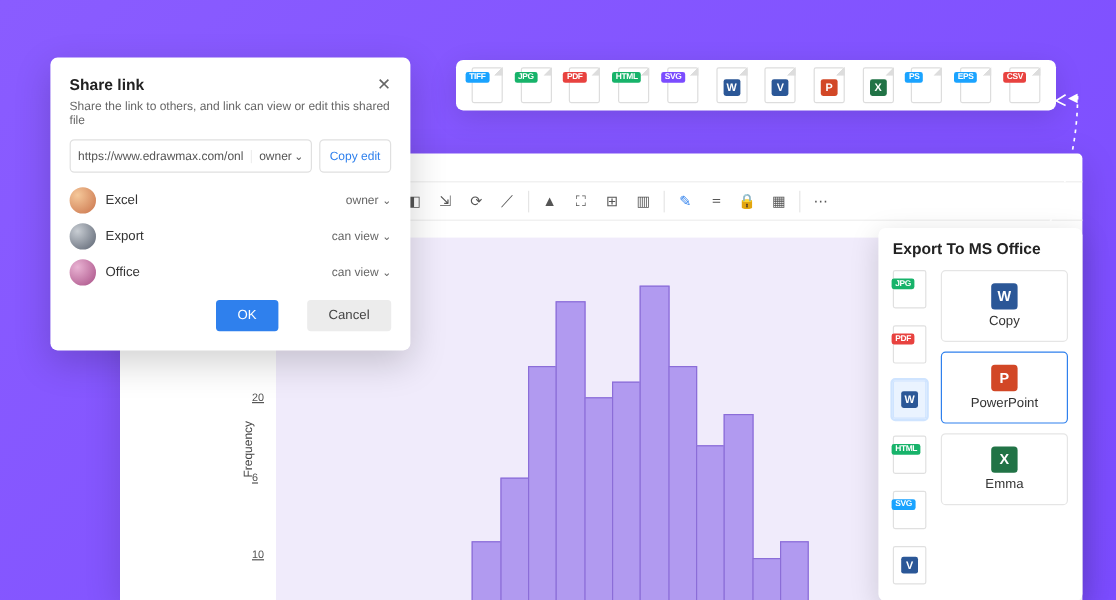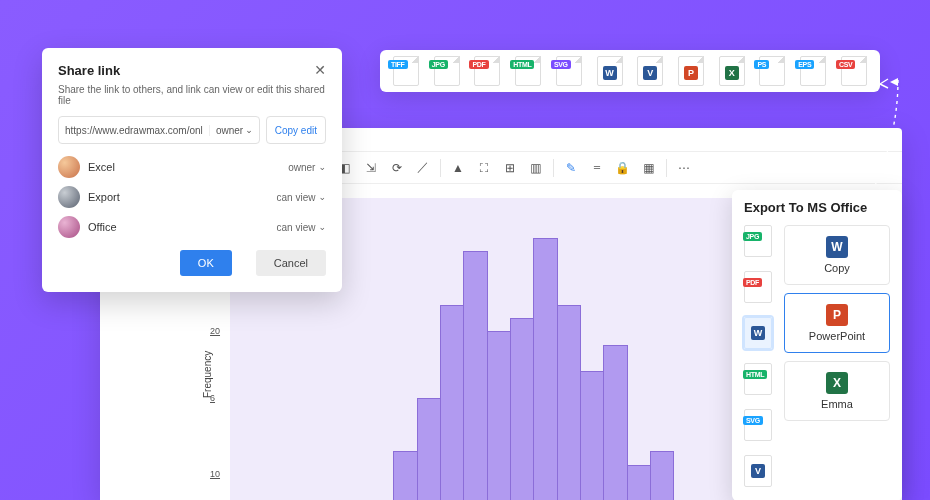--- a/index.html
+++ b/index.html
@@ -86,21 +86,21 @@
       <div class="tbtn" style="color: rgb(47, 128, 237);">✎</div>
       <div class="tbtn">＝</div>
       <div class="tbtn">🔒</div>
       <div class="tbtn">▦</div>
       <div class="tsep"></div>
       <div class="tbtn">⋯</div>
     </div>
   <div class="chart-area" id="chart">
     <div class="axis-label y-lab">Frequency</div>
     <div class="y-ticks" id="yticks">
-        <div class="y-tick" style="bottom: 124px;">10</div>
+        <div class="y-tick" style="bottom: 136px;">10</div>
         <div class="y-tick" style="bottom: 200px;">6</div>
         <div class="y-tick" style="bottom: 266.667px;">20</div>
         <div class="y-tick" style="bottom: 333.333px;">25</div>
       </div>
     <div class="x-ticks" id="xticks"></div>
     <div class="bars" id="bars">
         <div class="bar" style="left: 163.333px; width: 24.3333px; height: 146.667px;"></div>
         <div class="bar" style="left: 186.667px; width: 24.3333px; height: 200px;"></div>
         <div class="bar" style="left: 210px; width: 24.3333px; height: 293.333px;"></div>
         <div class="bar" style="left: 233.333px; width: 24.3333px; height: 346.667px;"></div>

